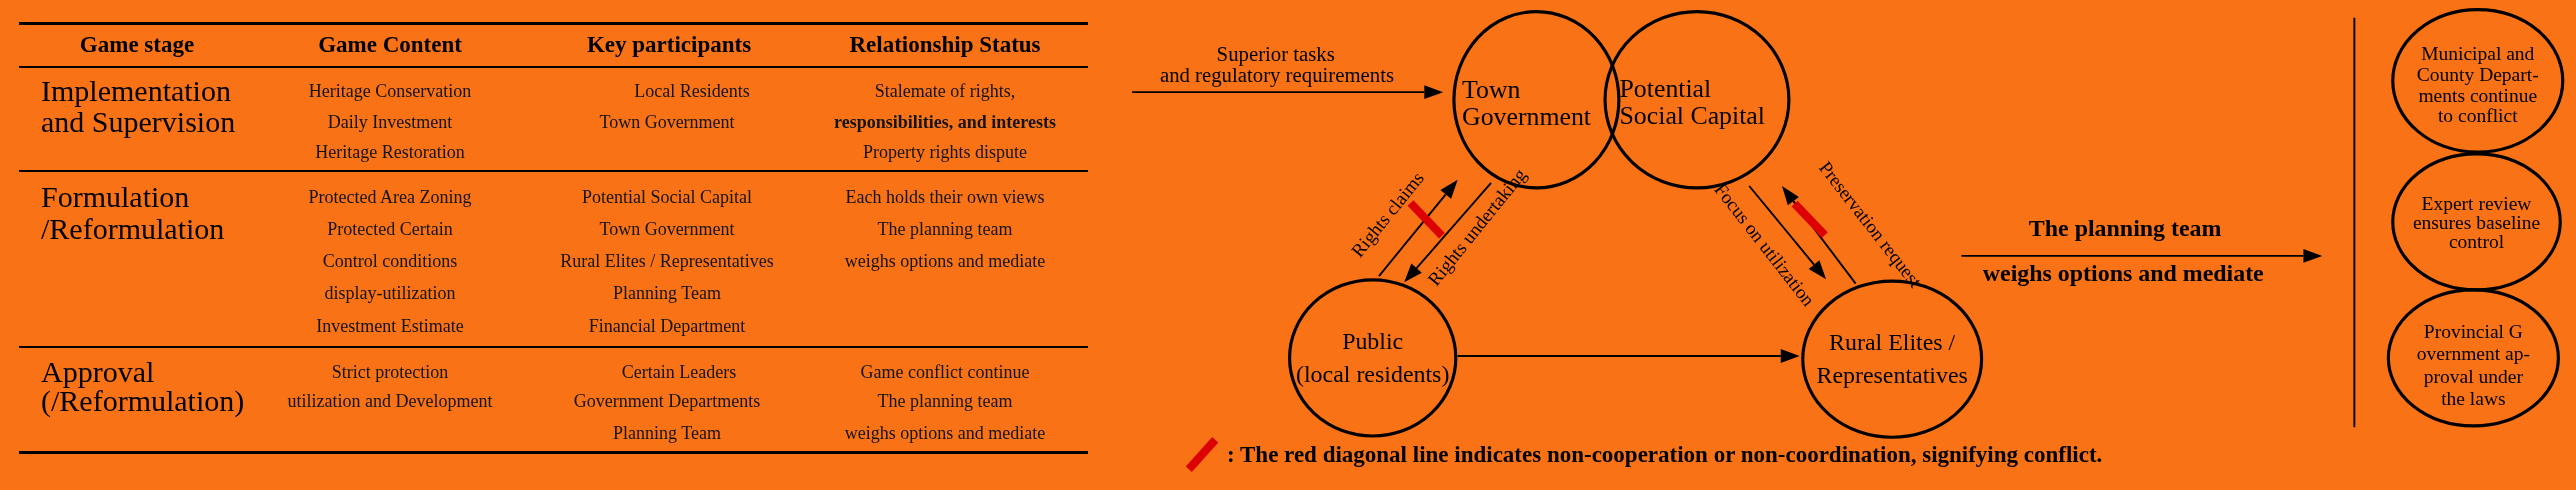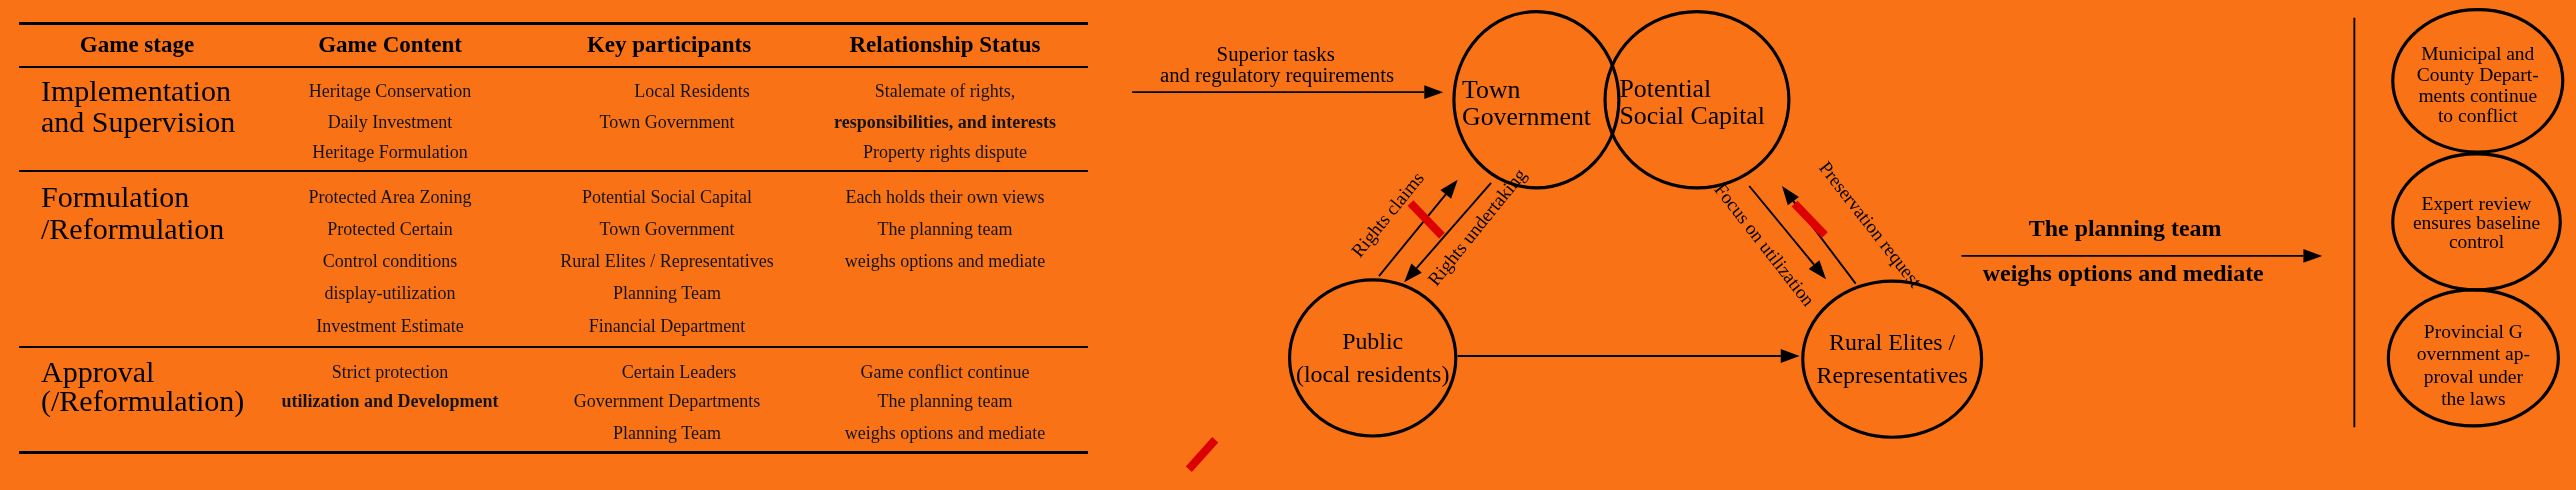--- a/index.html
+++ b/index.html
@@ -31,21 +31,21 @@
       <div class="rule" style="left: 19px; top: 346px; width: 1069px; height: 1.9px;"></div>
       <div class="rule" style="left: 19px; top: 451px; width: 1069px; height: 3.1px;"></div>
       <div class="tcell center hdr" style="left: 137px; top: 44px;">Game stage</div>
       <div class="tcell center hdr" style="left: 390px; top: 44px;">Game Content</div>
       <div class="tcell center hdr" style="left: 669px; top: 44px;">Key participants</div>
       <div class="tcell center hdr" style="left: 945px; top: 44px;">Relationship Status</div>
       <div class="tcell left stage" style="left: 41px; top: 91px;">Implementation</div>
       <div class="tcell left stage" style="left: 41px; top: 122px;">and Supervision</div>
       <div class="tcell center body" style="left: 390px; top: 91px;">Heritage Conservation</div>
       <div class="tcell center body" style="left: 390px; top: 122px;">Daily Investment</div>
-      <div class="tcell center body" style="left: 390px; top: 152px;">Heritage Formulation</div>
+      <div class="tcell center body" style="left: 390px; top: 152px;">Heritage Restoration</div>
       <div class="tcell center body" style="left: 667px; top: 91px; margin-left: 25px;">Local Residents</div>
       <div class="tcell center body" style="left: 667px; top: 122px;">Town Government</div>
       <div class="tcell center body" style="left: 945px; top: 91px;">Stalemate of rights,</div>
       <div class="tcell center body" style="left: 945px; top: 122px; font-weight: bold;">responsibilities, and interests</div>
       <div class="tcell center body" style="left: 945px; top: 152px;">Property rights dispute</div>
       <div class="tcell left stage" style="left: 41px; top: 197px;">Formulation</div>
       <div class="tcell left stage" style="left: 41px; top: 229px;">/Reformulation</div>
       <div class="tcell center body" style="left: 390px; top: 197px;">Protected Area Zoning</div>
       <div class="tcell center body" style="left: 390px; top: 229px;">Protected Certain</div>
       <div class="tcell center body" style="left: 390px; top: 261px;">Control conditions</div>
@@ -55,21 +55,21 @@
       <div class="tcell center body" style="left: 667px; top: 229px;">Town Government</div>
       <div class="tcell center body" style="left: 667px; top: 261px;">Rural Elites / Representatives</div>
       <div class="tcell center body" style="left: 667px; top: 293px;">Planning Team</div>
       <div class="tcell center body" style="left: 667px; top: 326px;">Financial Department</div>
       <div class="tcell center body" style="left: 945px; top: 197px;">Each holds their own views</div>
       <div class="tcell center body" style="left: 945px; top: 229px;">The planning team</div>
       <div class="tcell center body" style="left: 945px; top: 261px;">weighs options and mediate</div>
       <div class="tcell left stage" style="left: 41px; top: 372px;">Approval</div>
       <div class="tcell left stage" style="left: 41px; top: 401px;">(/Reformulation)</div>
       <div class="tcell center body" style="left: 390px; top: 372px;">Strict protection</div>
-      <div class="tcell center body" style="left: 390px; top: 401px; font-weight: bold;">utilization and Development</div>
+      <div class="tcell center body" style="left: 390px; top: 401px;">utilization and Development</div>
       <div class="tcell center body" style="left: 667px; top: 372px; margin-left: 12px;">Certain Leaders</div>
       <div class="tcell center body" style="left: 667px; top: 401px;">Government Departments</div>
       <div class="tcell center body" style="left: 667px; top: 433px;">Planning Team</div>
       <div class="tcell center body" style="left: 945px; top: 372px;">Game conflict continue</div>
       <div class="tcell center body" style="left: 945px; top: 401px;">The planning team</div>
       <div class="tcell center body" style="left: 945px; top: 433px;">weighs options and mediate</div>
     </div>
   <svg id="diagram" width="2576" height="491" viewBox="0 0 4091 779" style="position:absolute;left:0;top:0;">
       <ellipse cx="2440" cy="158" rx="131" ry="140" fill="none" stroke="#000000" stroke-width="5"></ellipse>
       <text x="2322" y="146" font-size="41" fill="#000000" text-anchor="start" dominant-baseline="middle">Town</text>
@@ -117,14 +117,15 @@
       <text font-size="30" fill="#000000" text-anchor="middle" dominant-baseline="middle" transform="translate(2348,362) rotate(-51)">Rights undertaking</text>
       <text font-size="30" fill="#000000" text-anchor="middle" dominant-baseline="middle" transform="translate(2800,390) rotate(52)">Focus on utilization</text>
       <text font-size="30" fill="#000000" text-anchor="middle" dominant-baseline="middle" transform="translate(2968,358) rotate(52)">Preservation request</text>
       <text x="2026" y="89" font-size="33" fill="#000000" text-anchor="middle" dominant-baseline="middle" font-weight="normal">Superior tasks</text>
       <text x="2028" y="123" font-size="33" fill="#000000" text-anchor="middle" dominant-baseline="middle" font-weight="normal">and regulatory requirements</text>
       <text x="3375" y="366" font-size="38" fill="#000000" text-anchor="middle" dominant-baseline="middle" font-weight="bold">The planning team</text>
       <text x="3372" y="437" font-size="38" fill="#000000" text-anchor="middle" dominant-baseline="middle" font-weight="bold">weighs options and mediate</text>
       <line x1="3739" y1="28" x2="3739" y2="678" stroke="#000000" stroke-width="3"></line>
       <line x1="1888" y1="745" x2="1930" y2="698" stroke="#dd0000" stroke-width="13"></line>
     </svg>
+  <div id="legend" style="left: 1227px; top: 455px;">: The red diagonal line indicates non-cooperation or non-coordination, signifying conflict.</div>
 </div>
 
 
 </body></html>

